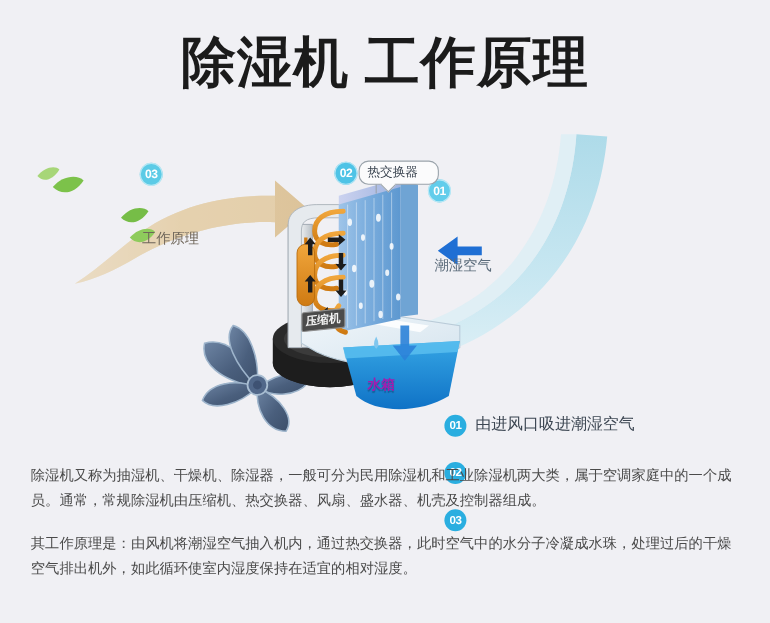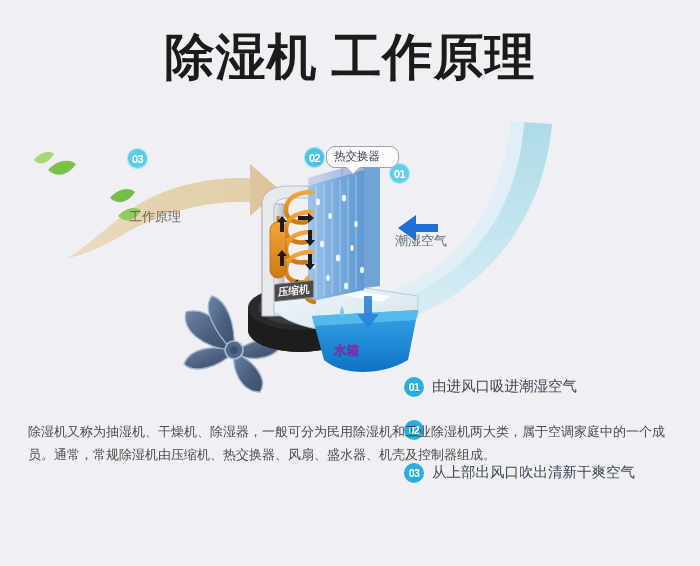--- a/index.html
+++ b/index.html
@@ -372,20 +372,20 @@
   <div class="legend">
     <div class="legend-item">
       <div class="legend-badge">01</div>
       <div class="legend-text">由进风口吸进潮湿空气</div>
     </div>
     <div class="legend-item">
       <div class="legend-badge">02</div>
     </div>
     <div class="legend-item">
       <div class="legend-badge">03</div>
-      <div class="legend-text">从上部出风口吹出清新干爽空气</div>
     </div>
   </div>
 </div>
 
 <div class="copy">
   <p class="para">除湿机又称为抽湿机、干燥机、除湿器，一般可分为民用除湿机和工业除湿机两大类，属于空调家庭中的一个成员。通常，常规除湿机由压缩机、热交换器、风扇、盛水器、机壳及控制器组成。</p>
+  <p class="para">其工作原理是：由风机将潮湿空气抽入机内，通过热交换器，此时空气中的水分子冷凝成水珠，处理过后的干燥空气排出机外，如此循环使室内湿度保持在适宜的相对湿度。</p>
 </div>
 
 </body></html>

